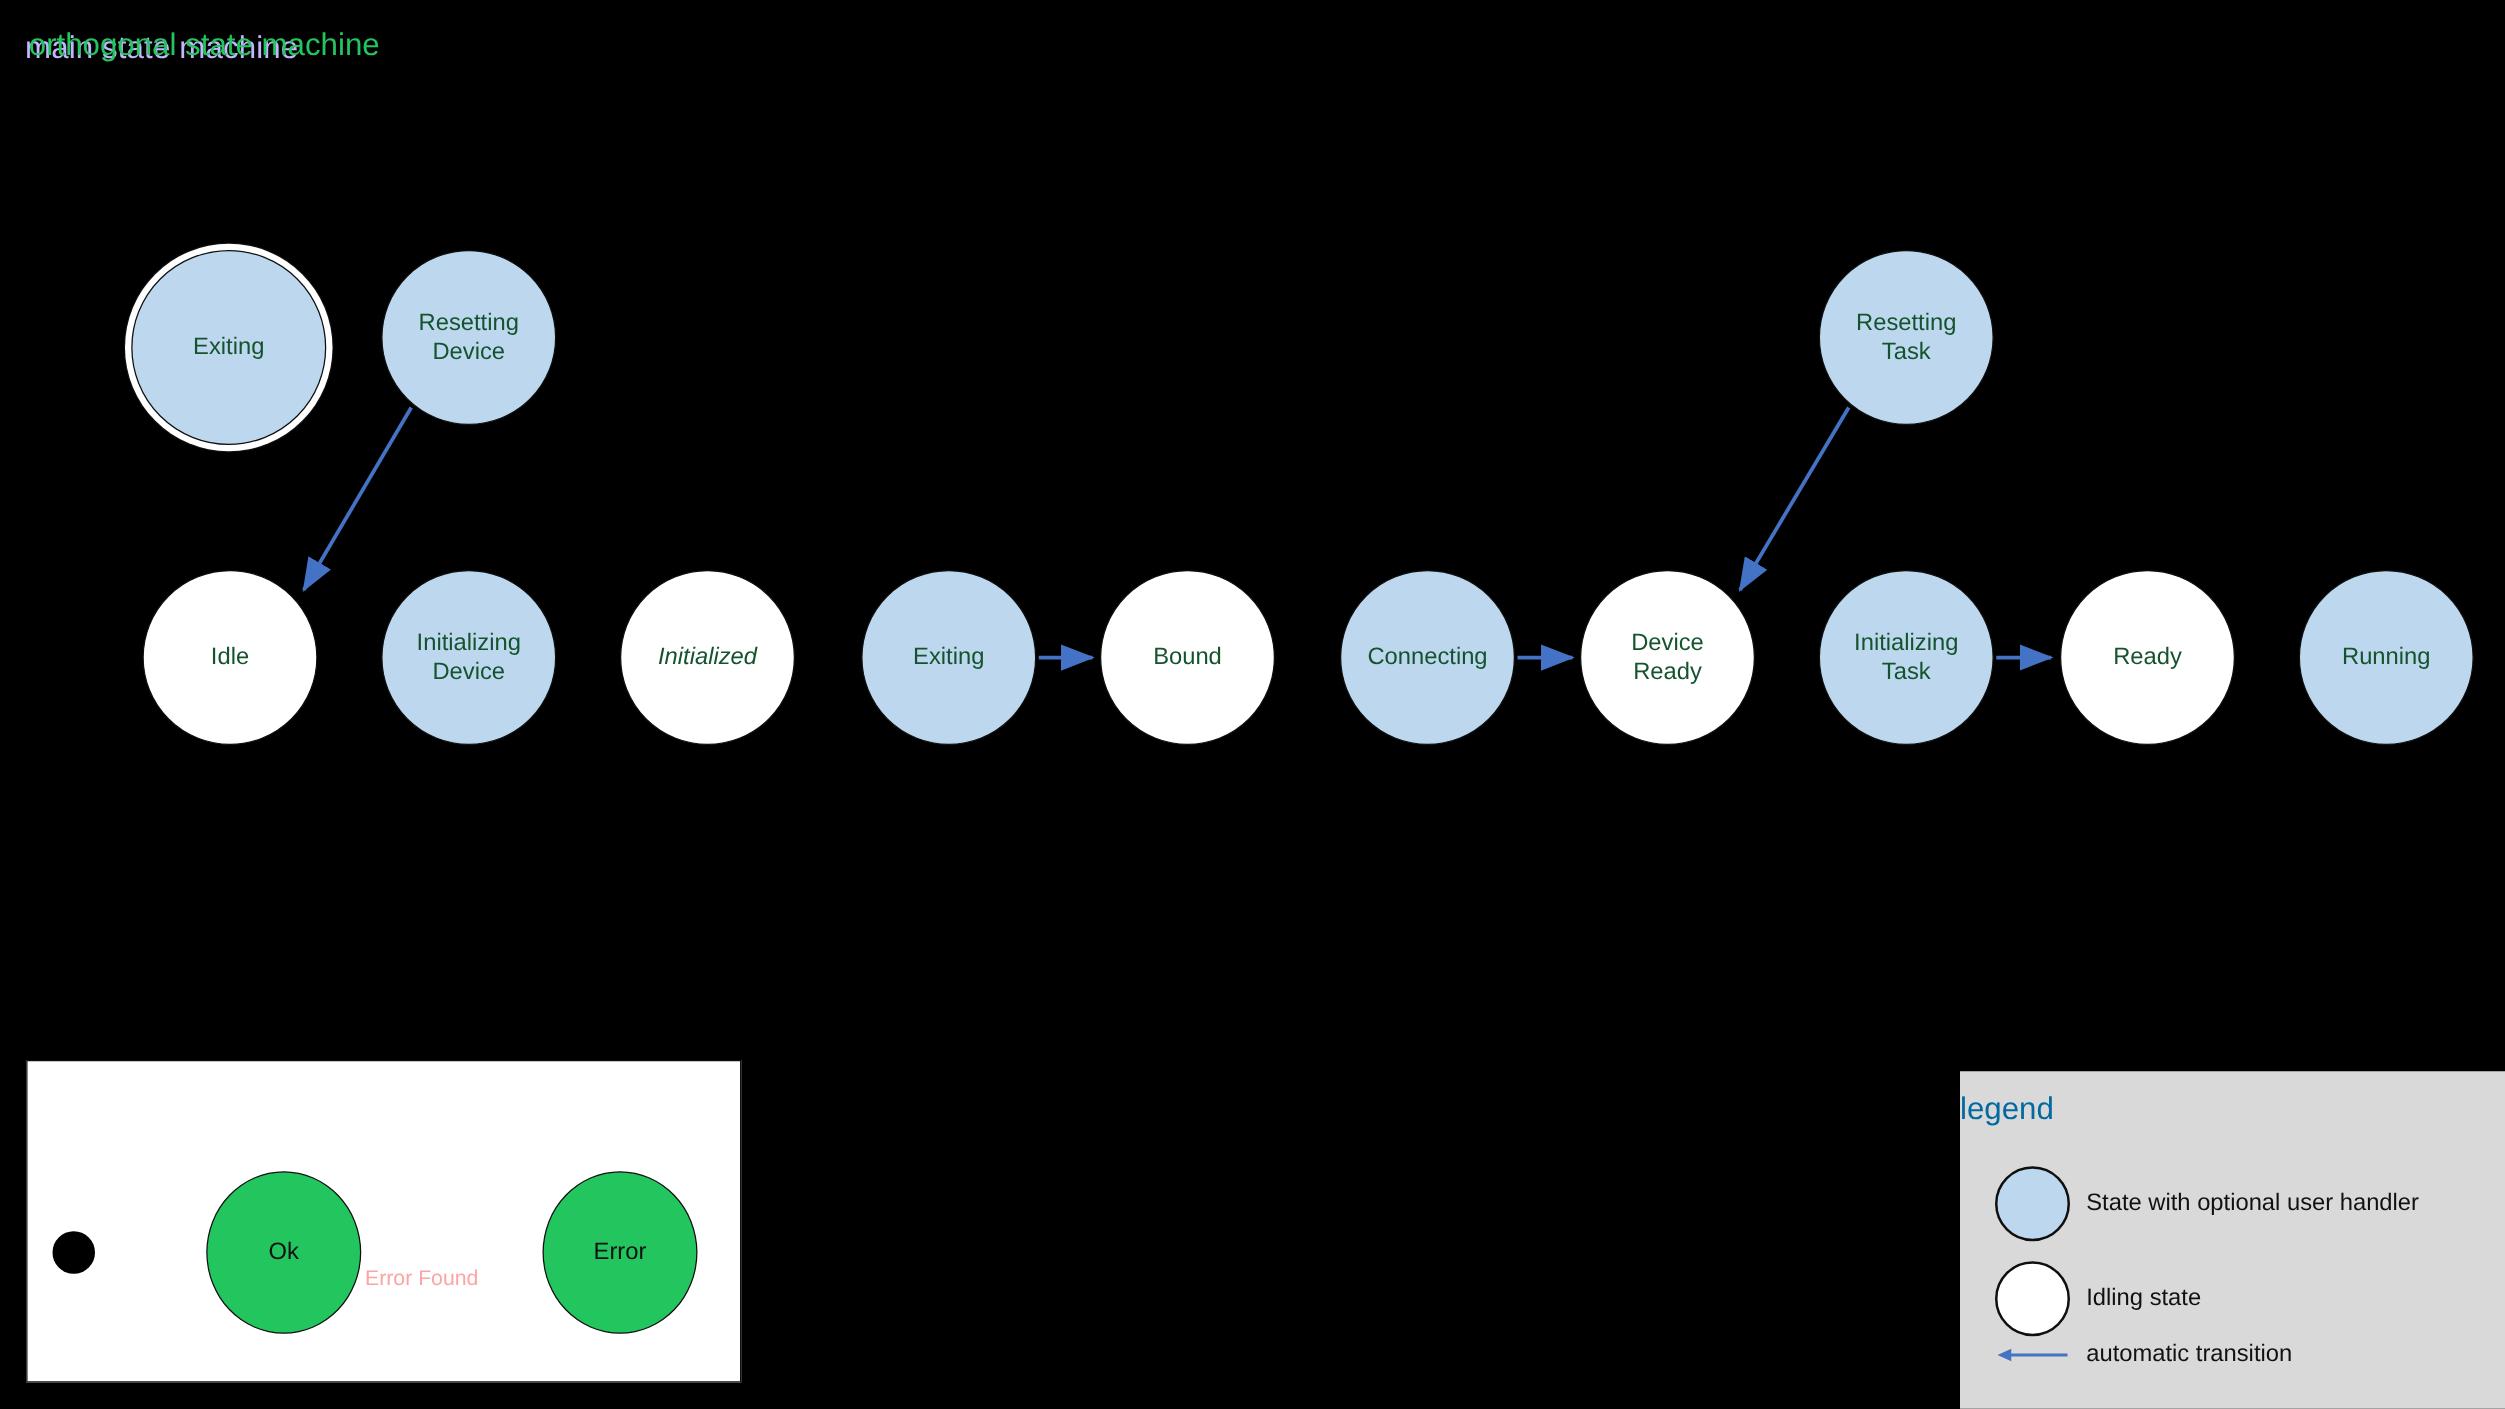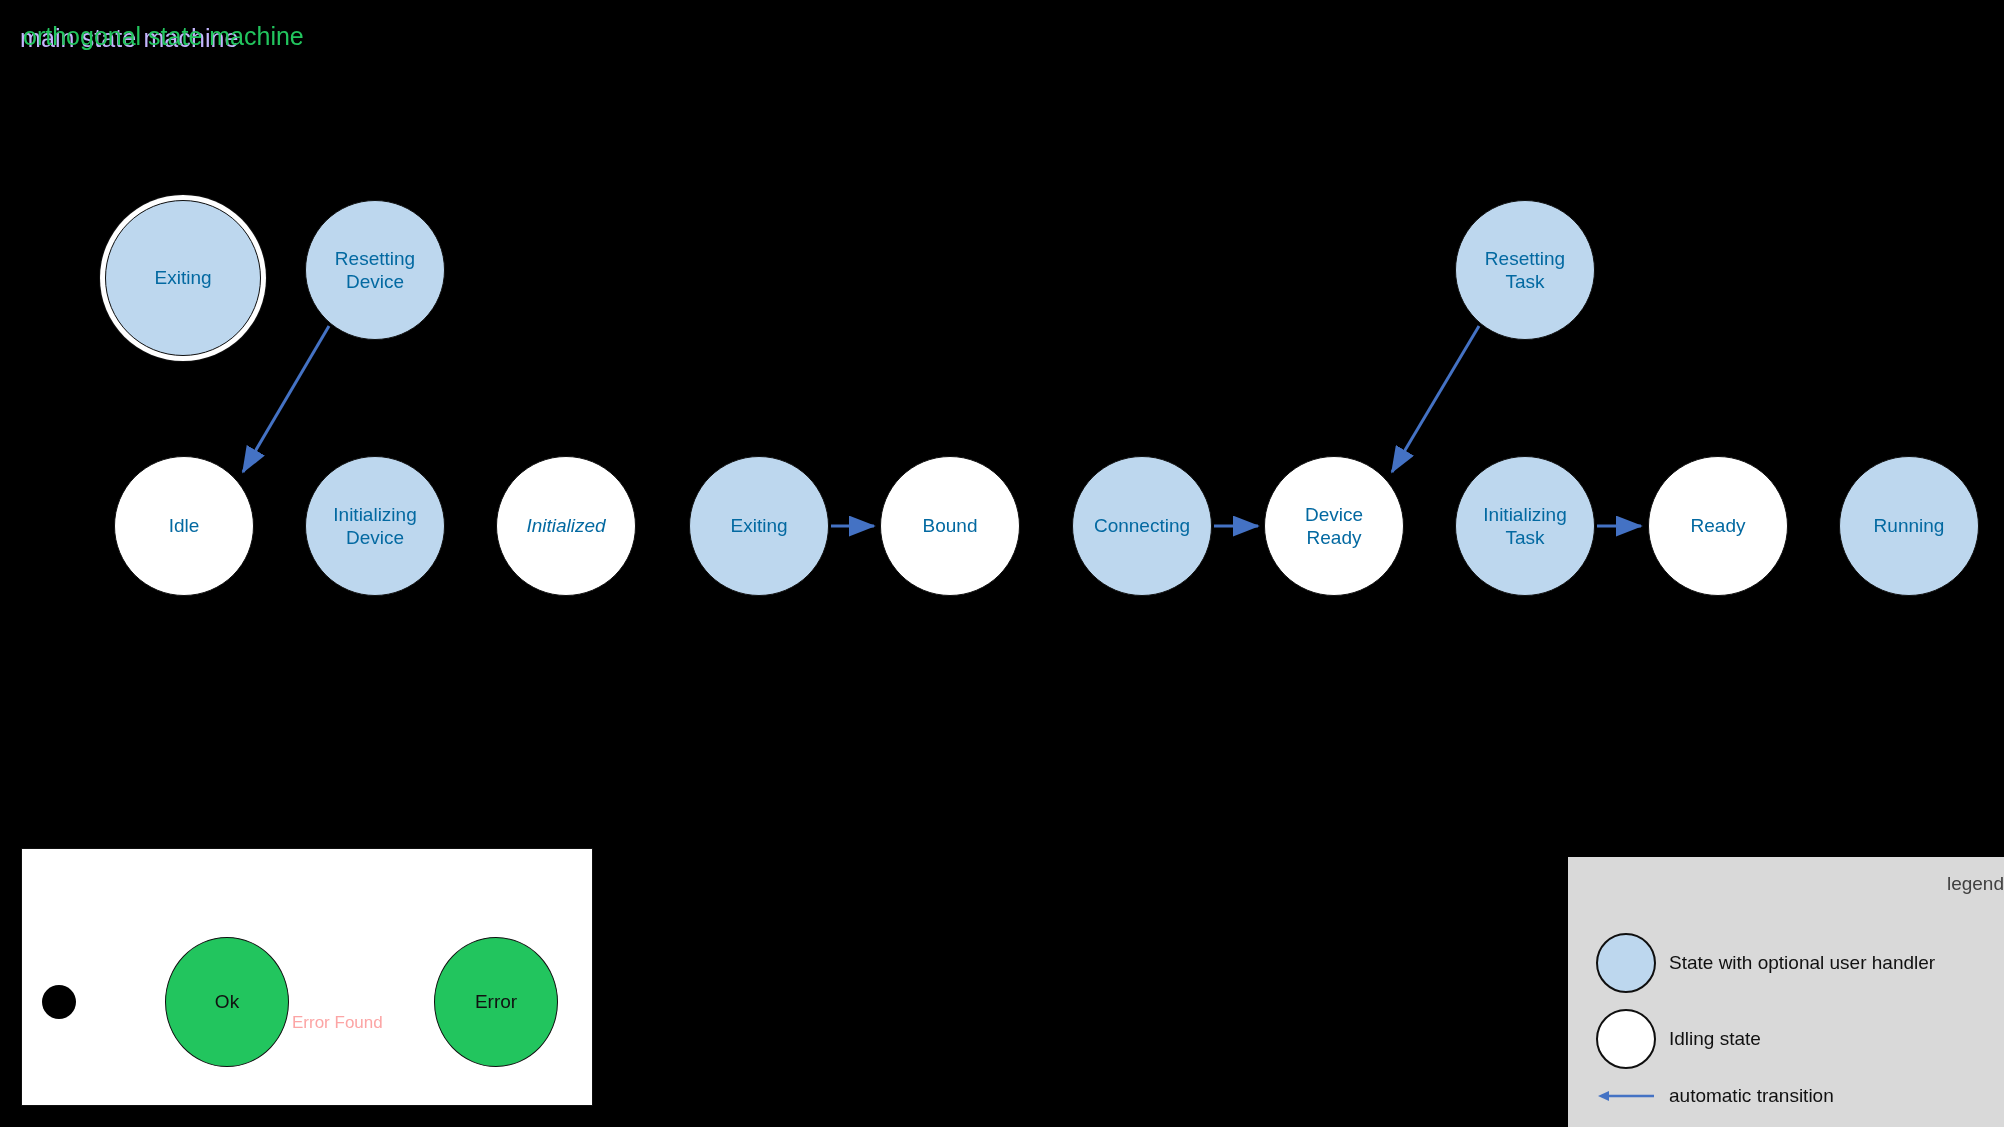--- a/index.html
+++ b/index.html
@@ -40,21 +40,21 @@
 
   
   .state-node {
     position: absolute;
     border-radius: 50%;
     box-sizing: border-box;
     display: flex;
     align-items: center;
     justify-content: center;
     text-align: center;
-    color: #0369a1;
+    color: #14532d;
     font-size: 19px;
     line-height: 1.22;
     font-family: "Liberation Sans", sans-serif;
   }
   .state-node.fill-handler { background: #bdd7ee; border: 1px solid #0f0f0f; }
   .state-node.fill-idle    { background: #ffffff; border: 1px solid #0f0f0f; }
 
   
   .state-node.final {
     box-shadow: 0 0 0 5px #ffffff, 0 0 0 6px #0f0f0f;
@@ -121,35 +121,35 @@
     width: 436px;
     height: 270px;
     background: #d9d9d9;
     box-sizing: border-box;
   }
   #legend-title {
     position: absolute;
     top: 16px;
     left: 0;
     width: 436px;
-    text-align: right;
-    color: #404040;
-    font-size: 19px;
+    text-align: left;
+    color: #0369a1;
+    font-size: 25px;
     font-family: "Liberation Sans", sans-serif;
   }
   .legend-row {
     position: absolute;
     left: 28px;
     width: 400px;
     display: flex;
     align-items: center;
   }
   #legend-row-0 { top: 76px; }
   #legend-row-1 { top: 152px; }
-  #legend-row-2 { top: 228px; }
+  #legend-row-2 { top: 216px; }
   .legend-swatch-circle {
     width: 60px;
     height: 60px;
     border-radius: 50%;
     border: 2px solid #0f0f0f;
     box-sizing: border-box;
     flex: 0 0 auto;
   }
   .legend-swatch-circle.handler { background: #bdd7ee; }
   .legend-swatch-circle.idle { background: #ffffff; }

